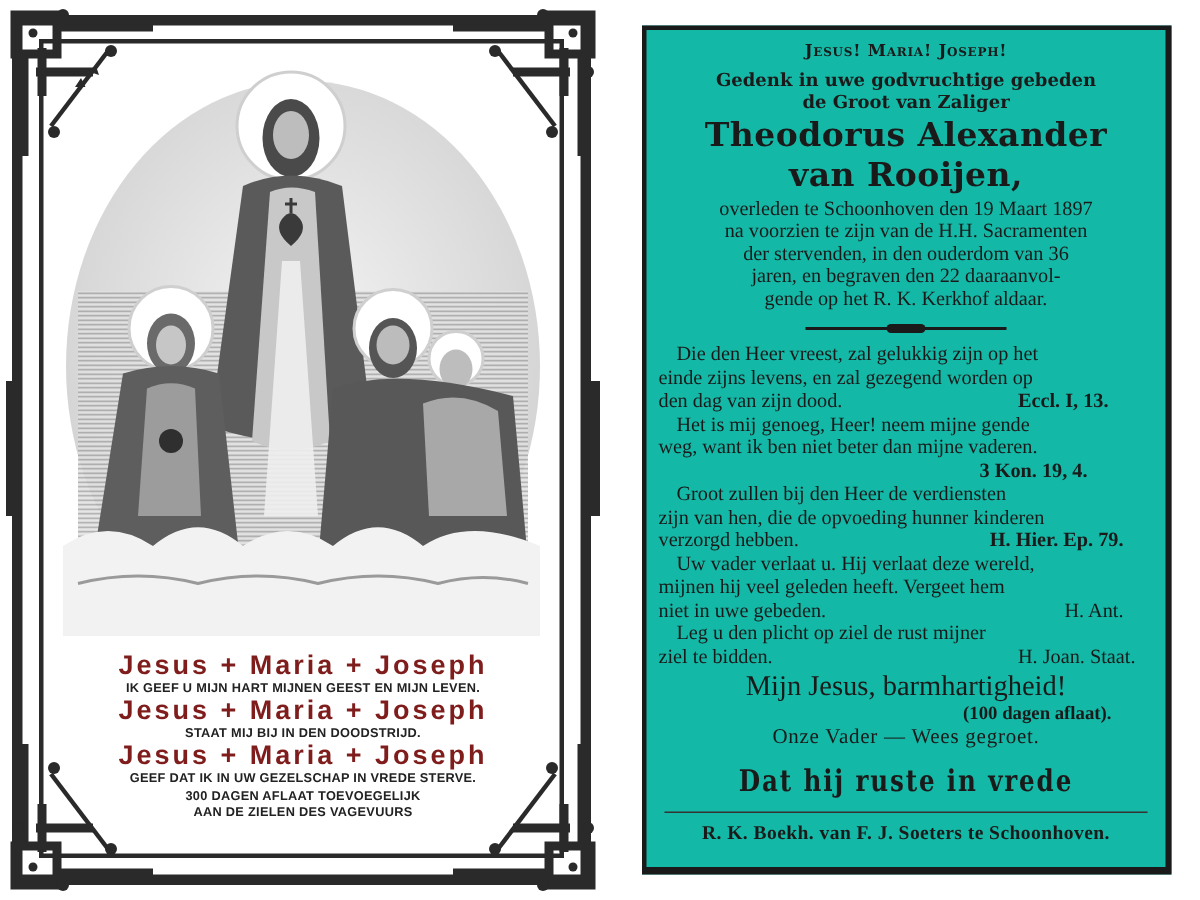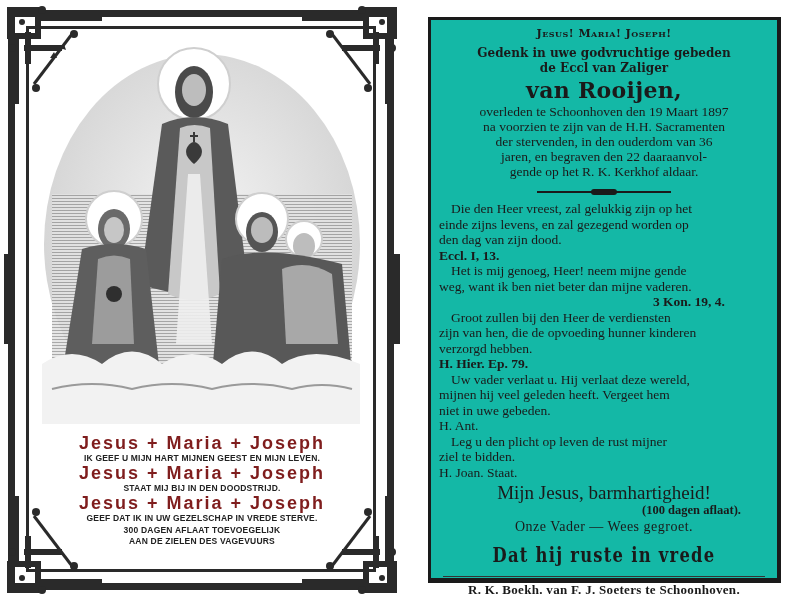--- a/index.html
+++ b/index.html
@@ -37,21 +37,21 @@
     .quote { font-family:"Liberation Serif", serif; font-size:13.5px; line-height:15.5px; text-align:justify; }
     .quote p { margin:0; text-indent:12px; }
     .ref { font-weight:bold; }
     .ref-right { text-align:right; padding-right:44px; font-weight:bold; }
     .rc-plea { font-family:"Liberation Serif", serif; font-size:19px; line-height:21px; margin-top:2px; }
     .rc-aflaat { font-family:"Liberation Serif", serif; font-weight:bold; font-size:12.5px; text-align:right; padding-right:28px; line-height:15px; }
     .rc-prayers { font-family:"Liberation Serif", serif; font-size:14px; line-height:17px; letter-spacing:0.5px; }
     .rc-gothic { font-family:"DejaVu Serif", serif; font-weight:bold; font-size:20px; line-height:26px; margin-top:7px; letter-spacing:1.5px; transform:scaleX(0.82); }
     .rc-rule { height:1px; background:#333; margin:8px 4px 5px 4px; }
     .rc-printer { font-family:"Liberation Serif", serif; font-size:13px; font-weight:bold; letter-spacing:0.3px; }
-    .nowrap-line { display:flex; justify-content:space-between;flex-direction:column; }
+    .nowrap-line { display:flex; justify-content:space-between; }
   </style>
 </head>
 <body>
 
 <div class="left-card">
   <div class="frame-outer"></div>
   <div class="frame-inner"></div>
 
   <svg class="corner tl" viewBox="0 0 100 100">
     <g fill="none" stroke="#2a2a2a" stroke-width="6">
@@ -180,24 +180,25 @@
     <div class="caption" style="text-transform:uppercase;">aan de zielen des vagevuurs</div>
   </div>
 </div>
 
 <div class="right-card">
   <div class="rc-inner">
     <div class="center rc-jmj" style="font-variant:small-caps;">Jesus! Maria! Joseph!</div>
 
     <div class="center rc-intro">
       <div>Gedenk in uwe godvruchtige gebeden</div>
-      <div>de Eccl van Zaliger</div>
+      <div>de Groot van Zaliger</div>
     </div>
 
     <div class="center rc-name">
+      <div>Theodorus Alexander</div>
       <div>van Rooijen,</div>
     </div>
 
     <div class="center rc-details">
       <div>overleden te Schoonhoven den 19 Maart 1897</div>
       <div>na voorzien te zijn van de H.H. Sacramenten</div>
       <div>der stervenden, in den ouderdom van 36</div>
       <div>jaren, en begraven den 22 daaraanvol-</div>
       <div>gende op het R. K. Kerkhof aldaar.</div>
     </div>
@@ -227,21 +228,21 @@
         <span class="ref" style="padding-right:20px;">H. Hier. Ep. 79.</span>
       </div>
 
       <p>Uw vader verlaat u. Hij verlaat deze wereld,</p>
       <div>mijnen hij veel geleden heeft. Vergeet hem</div>
       <div class="nowrap-line">
         <span>niet in uwe gebeden.</span>
         <span style="padding-right:20px;">H. Ant.</span>
       </div>
 
-      <p>Leg u den plicht op leven de rust mijner</p>
+      <p>Leg u den plicht op ziel de rust mijner</p>
       <div class="nowrap-line">
         <span>ziel te bidden.</span>
         <span style="padding-right:12px;">H. Joan. Staat.</span>
       </div>
     </div>
 
     <div class="center rc-plea">Mijn Jesus, barmhartigheid!</div>
     <div class="rc-aflaat">(100 dagen aflaat).</div>
     <div class="center rc-prayers">Onze Vader — Wees gegroet.</div>
     <div class="center rc-gothic">Dat hij ruste in vrede</div>

